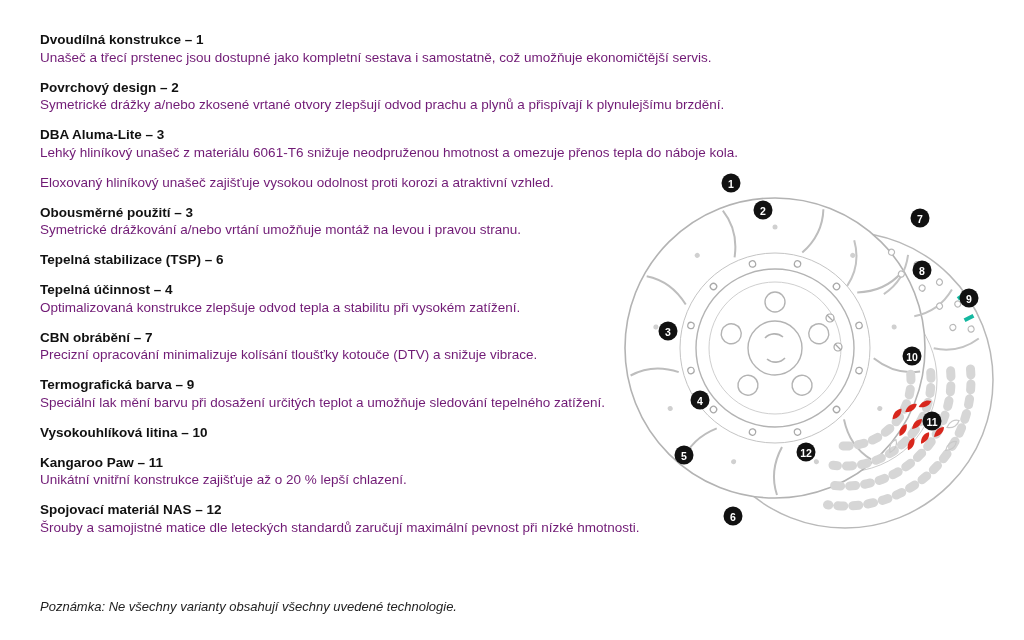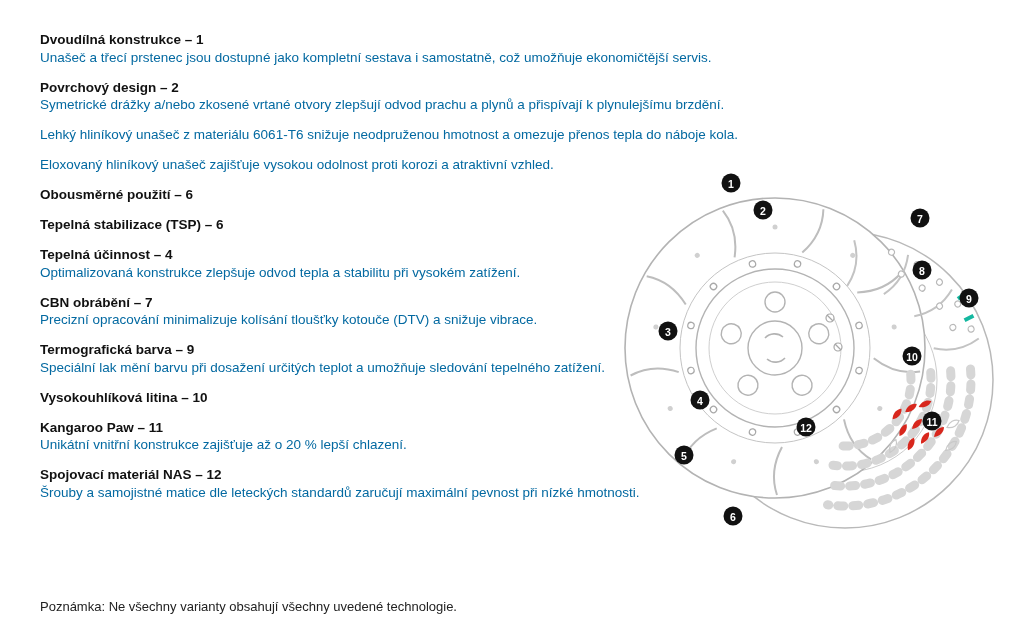--- a/index.html
+++ b/index.html
@@ -8,25 +8,25 @@
     background:#ffffff;color:#1a1a1a;
     font-family:"Liberation Sans",sans-serif;
   }
   .features{position:absolute;left:40px;top:31px;width:760px}
   .feature{margin:0 0 12.5px 0}
   .feature h3{
     margin:0;font-size:13.5px;line-height:17.5px;font-weight:700;
     font-family:"Liberation Sans",sans-serif;color:#111;
   }
   .feature p{
-    margin:0;font-size:13.5px;line-height:17.5px;font-weight:400;color:#0369a1;
+    margin:0;font-size:13.5px;line-height:17.5px;font-weight:400;color:#701a75;
   }
   .note{
     position:absolute;left:40px;top:599px;
-    font-size:13px;color:#222;
+    font-size:13px;font-style:italic;color:#222;
   }
   .illustration{position:absolute;left:612px;top:168px;width:400px;height:400px}
   .callout{
     position:absolute;width:19px;height:19px;border-radius:50%;
     background:#111;color:#fff;font-size:10.5px;font-weight:700;
     display:flex;align-items:center;justify-content:center;
     transform:translate(-50%,-50%);z-index:5;
   }
 </style>
 </head>
@@ -35,27 +35,29 @@
 <div class="features">
   <section class="feature">
     <h3>Dvoudílná konstrukce – 1</h3>
     <p>Unašeč a třecí prstenec jsou dostupné jako kompletní sestava i samostatně, což umožňuje ekonomičtější servis.</p>
   </section>
   <section class="feature">
     <h3>Povrchový design – 2</h3>
     <p>Symetrické drážky a/nebo zkosené vrtané otvory zlepšují odvod prachu a plynů a přispívají k plynulejšímu brzdění.</p>
   </section>
   <section class="feature">
+    <h3>DBA Aluma-Lite – 3</h3>
     <p>Lehký hliníkový unašeč z materiálu 6061-T6 snižuje neodpruženou hmotnost a omezuje přenos tepla do náboje kola.</p>
   </section>
   <section class="feature">
     <p>Eloxovaný hliníkový unašeč zajišťuje vysokou odolnost proti korozi a atraktivní vzhled.</p>
   </section>
   <section class="feature">
-    <h3>Obousměrné použití – 6</h3>
+    <h3>Obousměrné použití – 3</h3>
+    <p>Symetrické drážkování a/nebo vrtání umožňuje montáž na levou i pravou stranu.</p>
   </section>
   <section class="feature">
     <h3>Tepelná stabilizace (TSP) – 6</h3>
   </section>
   <section class="feature">
     <h3>Tepelná účinnost – 4</h3>
     <p>Optimalizovaná konstrukce zlepšuje odvod tepla a stabilitu při vysokém zatížení.</p>
   </section>
   <section class="feature">
     <h3>CBN obrábění – 7</h3>
@@ -202,13 +204,13 @@
 <div class="callout" style="left:763px;top:210px">2</div>
 <div class="callout" style="left:668px;top:331px">3</div>
 <div class="callout" style="left:700px;top:400px">4</div>
 <div class="callout" style="left:684px;top:455px">5</div>
 <div class="callout" style="left:733px;top:516px">6</div>
 <div class="callout" style="left:920px;top:218px">7</div>
 <div class="callout" style="left:922px;top:270px">8</div>
 <div class="callout" style="left:969px;top:298px">9</div>
 <div class="callout" style="left:912px;top:356px">10</div>
 <div class="callout" style="left:932px;top:421px">11</div>
-<div class="callout" style="left:806px;top:427px">12</div>
+<div class="callout" style="left:806px;top:452px">12</div>
 
 </body></html>

